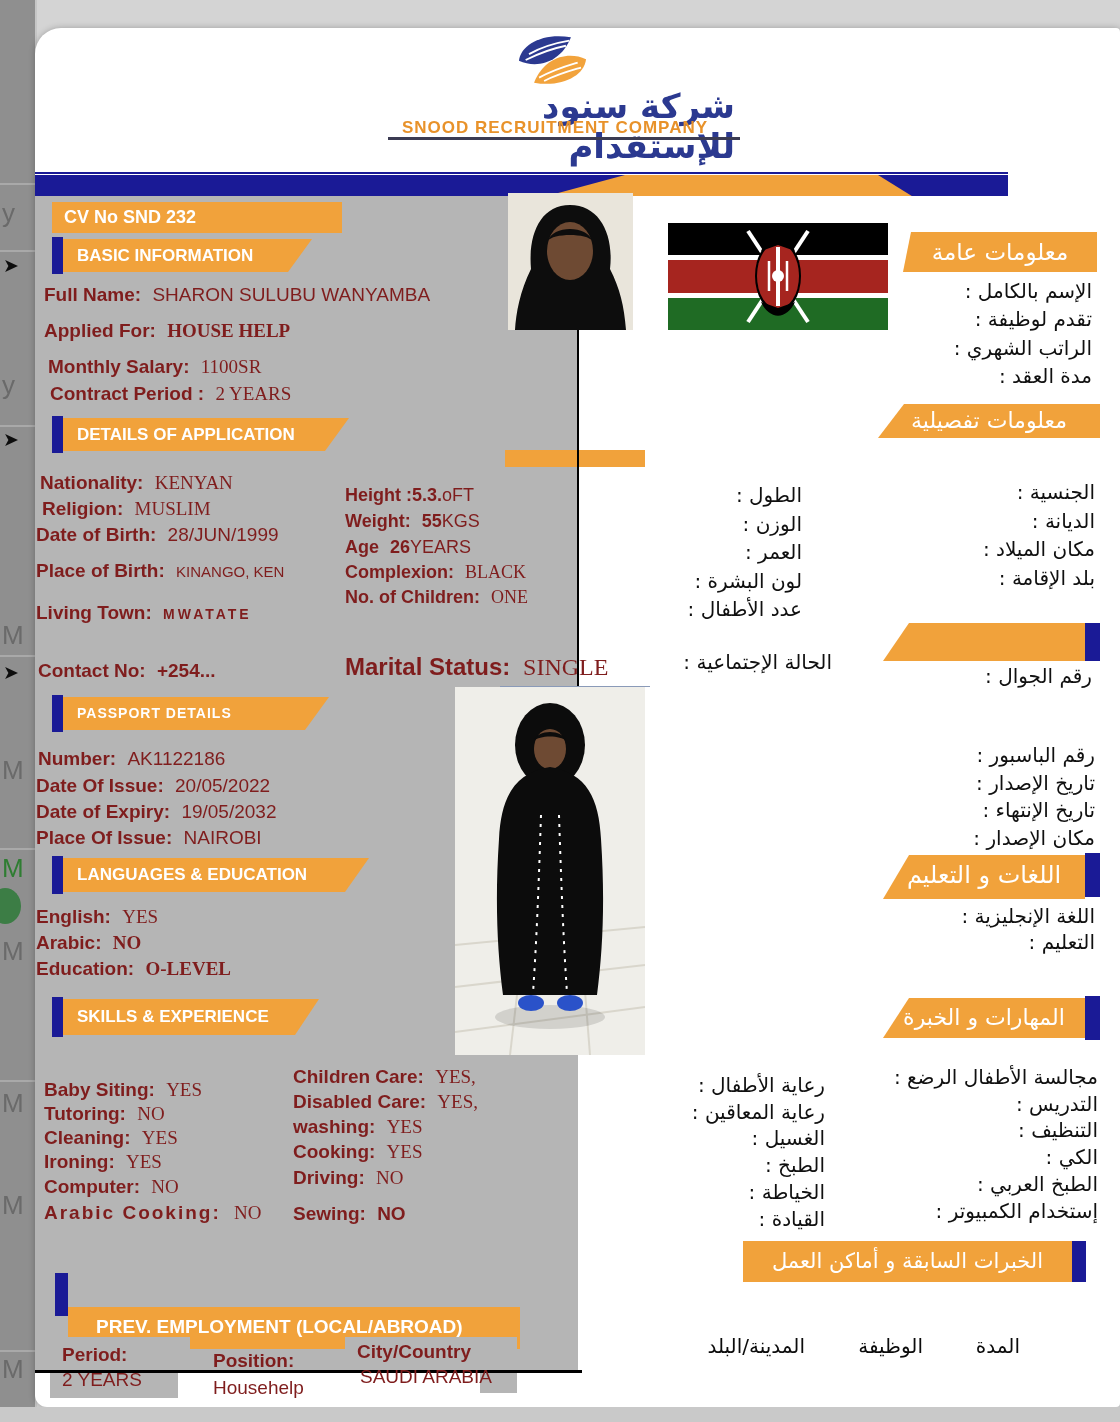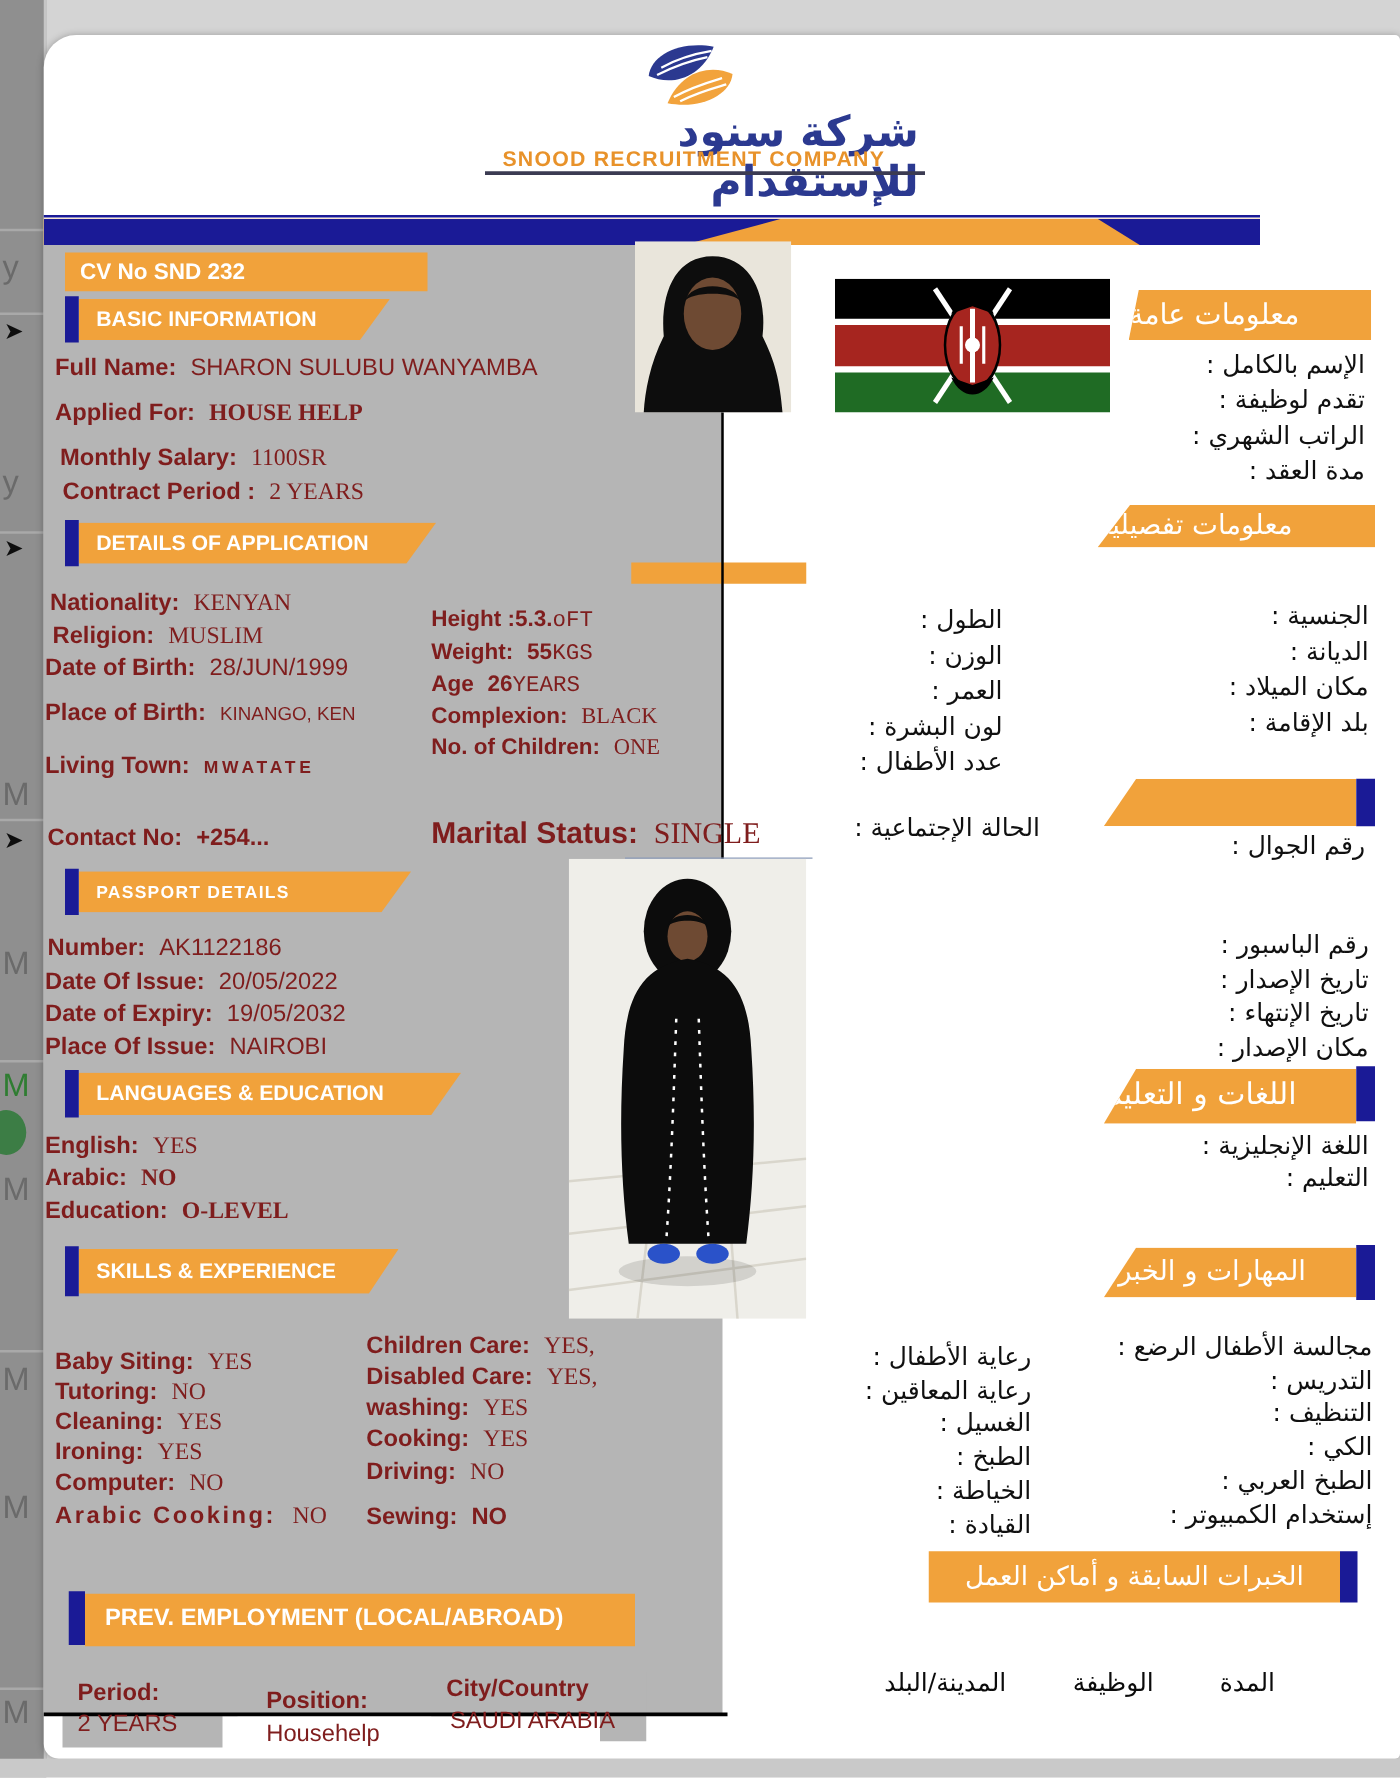--- a/index.html
+++ b/index.html
@@ -18,33 +18,33 @@
         border-radius:26px 4px 4px 12px;box-shadow:0 0 6px rgba(0,0,0,.25)}
   #footerbar{position:absolute;left:0;top:1407px;width:1120px;height:15px;background:#c9c9c9}
   #cvgray{position:absolute;left:35px;top:196px;width:543px;height:1175px;background:#b5b5b5}
   
   .navy{background:#1a1a96}
   .orange{background:#f1a23b}
   
   .vbar{position:absolute;background:#1a1a96}
   .ribbon{position:absolute;background:#f1a23b;color:#fff;font-weight:bold;white-space:nowrap;
           clip-path:polygon(0 0,100% 0,calc(100% - 24px) 100%,0 100%);padding-left:14px}
-  .ribbon-ar{position:absolute;background:#f1a23b;color:#fff;text-align:left;direction:rtl;
+  .ribbon-ar{position:absolute;background:#f1a23b;color:#fff;text-align:center;direction:rtl;
              font-family:"DejaVu Sans",sans-serif;clip-path:polygon(26px 0,100% 0,100% 100%,0 100%)}
   .badge-rect{position:absolute;background:#f1a23b;color:#fff;font-weight:bold;white-space:nowrap}
   
   .row{position:absolute;white-space:nowrap;font-weight:bold;font-size:19px;color:#7f1d1d}
   .val{margin-left:6px}
   .serif{font-family:"Liberation Serif",serif;font-weight:normal}
   .serifb{font-family:"Liberation Serif",serif;font-weight:bold}
   .sans{font-weight:normal}
   .sansb{font-weight:bold}
   .small{font-size:15px}
   .spaced{font-size:14px;letter-spacing:3px}
-  .unit{font-family:Liberation Mono, monospace;font-weight:normal}
+  .unit{font-family:Liberation Sans, sans-serif;font-weight:normal}
   
   .ar-col{position:absolute;direction:rtl;text-align:right;font-size:20px;color:#101010;
           font-family:"DejaVu Sans",sans-serif}
   .ar-head{position:absolute;direction:rtl;text-align:right;font-size:20px;color:#0b0b0b;
            font-family:"DejaVu Sans",sans-serif;white-space:nowrap}
   .line{position:absolute;background:#000}
 </style>
 </head>
 <body>
 
@@ -372,21 +372,21 @@
   <div>الطبخ :</div>
   <div>الخياطة :</div>
   <div>القيادة :</div>
 </div>
 
 <div class="badge-rect" style="left:743px;top:1241px;width:329px;height:41px;line-height:41px;text-align:center;
      font-size:21px;direction:rtl;font-family:'DejaVu Sans',sans-serif;font-weight:normal">الخبرات السابقة و أماكن العمل</div>
 <div class="vbar" style="left:1072px;top:1241px;width:14px;height:41px"></div>
 
 <div class="vbar" style="left:55px;top:1273px;width:13px;height:43px"></div>
-<div class="badge-rect" style="left:68px;top:1275px;width:424px;height:42px;line-height:39px;font-size:19px;padding-left:16px">PREV. EMPLOYMENT (LOCAL/ABROAD)</div>
+<div class="badge-rect" style="left:68px;top:1307px;width:424px;height:42px;line-height:39px;font-size:19px;padding-left:28px">PREV. EMPLOYMENT (LOCAL/ABROAD)</div>
 
 <div class="abs" style="left:50px;top:1337px;width:140px;height:61px;background:#b5b5b5"></div>
 <div class="abs" style="left:345px;top:1337px;width:172px;height:56px;background:#b5b5b5"></div>
 <div class="abs" style="left:178px;top:1373px;width:302px;height:31px;background:#ffffff"></div>
 <div class="line" style="left:35px;top:1370px;width:547px;height:3px"></div>
 
 <div class="row" style="left:62px;top:1344px">Period:</div>
 <div class="row sans" style="left:62px;top:1369px;font-weight:normal">2 YEARS</div>
 <div class="row" style="left:213px;top:1350px">Position:</div>
 <div class="row" style="left:213px;top:1377px;font-weight:normal">Househelp</div>

